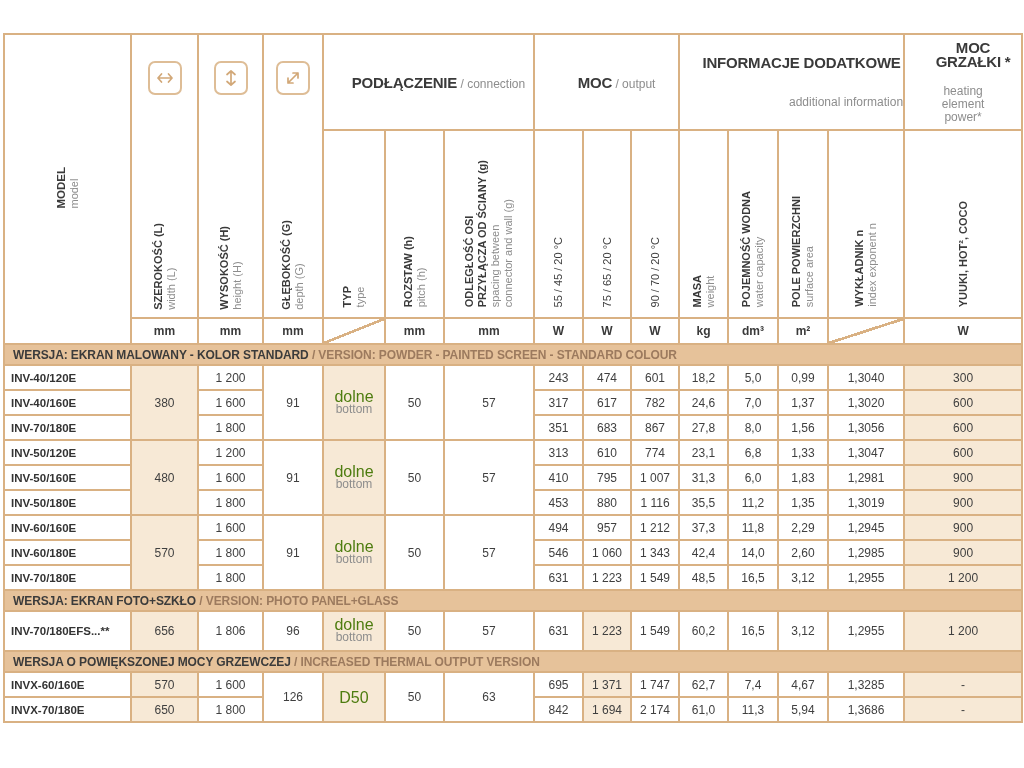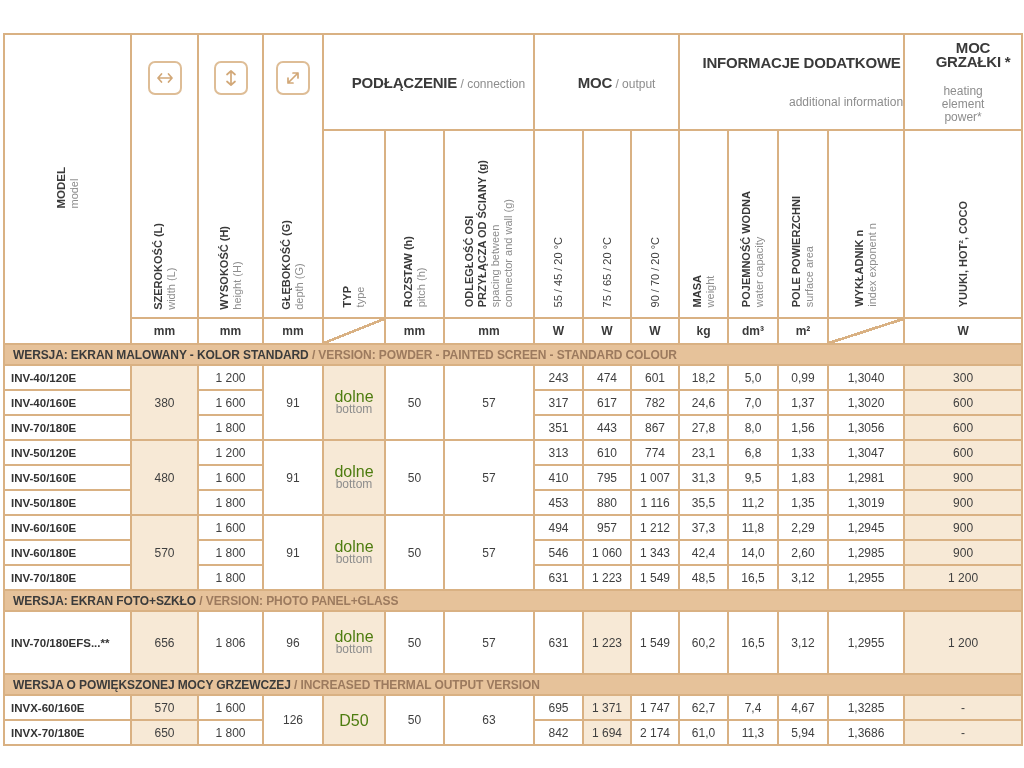--- a/index.html
+++ b/index.html
@@ -59,21 +59,21 @@
     border:2px solid #deb econ;border:2px solid #debd96;border-radius:7px;
     display:flex;align-items:center;justify-content:center;background:#fff;
   }
   .dim-h .vtext{margin-top:auto;margin-bottom:7px;}
   .diag{
     background-image:linear-gradient(to bottom right,
       transparent 47%, var(--border) 47%, var(--border) 53%, transparent 53%);
   }
   
   tbody tr{height:25px;}
-  tbody tr.tall{height:63px;}
+  tbody tr.tall{height:40px;}
   tbody tr.section-row{height:21px;border-radius:7px;}
   .section-row td{
     background:var(--section-bg);
     text-align:left;padding:2px 4px 2px 8px;
     font-weight:bold;font-size:12px;letter-spacing:-0.1px;
     white-space:nowrap;
   }
   .section-row .pl{color:#3b3b3b;}
   .section-row .en{color:var(--brown);}
   td.beige{background:var(--beige);}
@@ -225,21 +225,21 @@
           <td>24,6</td>
           <td>7,0</td>
           <td>1,37</td>
           <td>1,3020</td>
           <td class="beige">600</td>
         </tr>
         <tr>
           <td class="model-cell">INV-70/180E</td>
           <td>1 800</td>
           <td>351</td>
-          <td>443</td>
+          <td>683</td>
           <td>867</td>
           <td>27,8</td>
           <td>8,0</td>
           <td>1,56</td>
           <td>1,3056</td>
           <td class="beige">600</td>
         </tr>
         <tr>
           <td class="model-cell">INV-50/120E</td>
           <td class="beige" rowspan="3">480</td>
@@ -260,21 +260,21 @@
           <td>1,3047</td>
           <td class="beige">600</td>
         </tr>
         <tr>
           <td class="model-cell">INV-50/160E</td>
           <td>1 600</td>
           <td>410</td>
           <td>795</td>
           <td>1 007</td>
           <td>31,3</td>
-          <td>9,5</td>
+          <td>6,0</td>
           <td>1,83</td>
           <td>1,2981</td>
           <td class="beige">900</td>
         </tr>
         <tr>
           <td class="model-cell">INV-50/180E</td>
           <td>1 800</td>
           <td>453</td>
           <td>880</td>
           <td>1 116</td>

